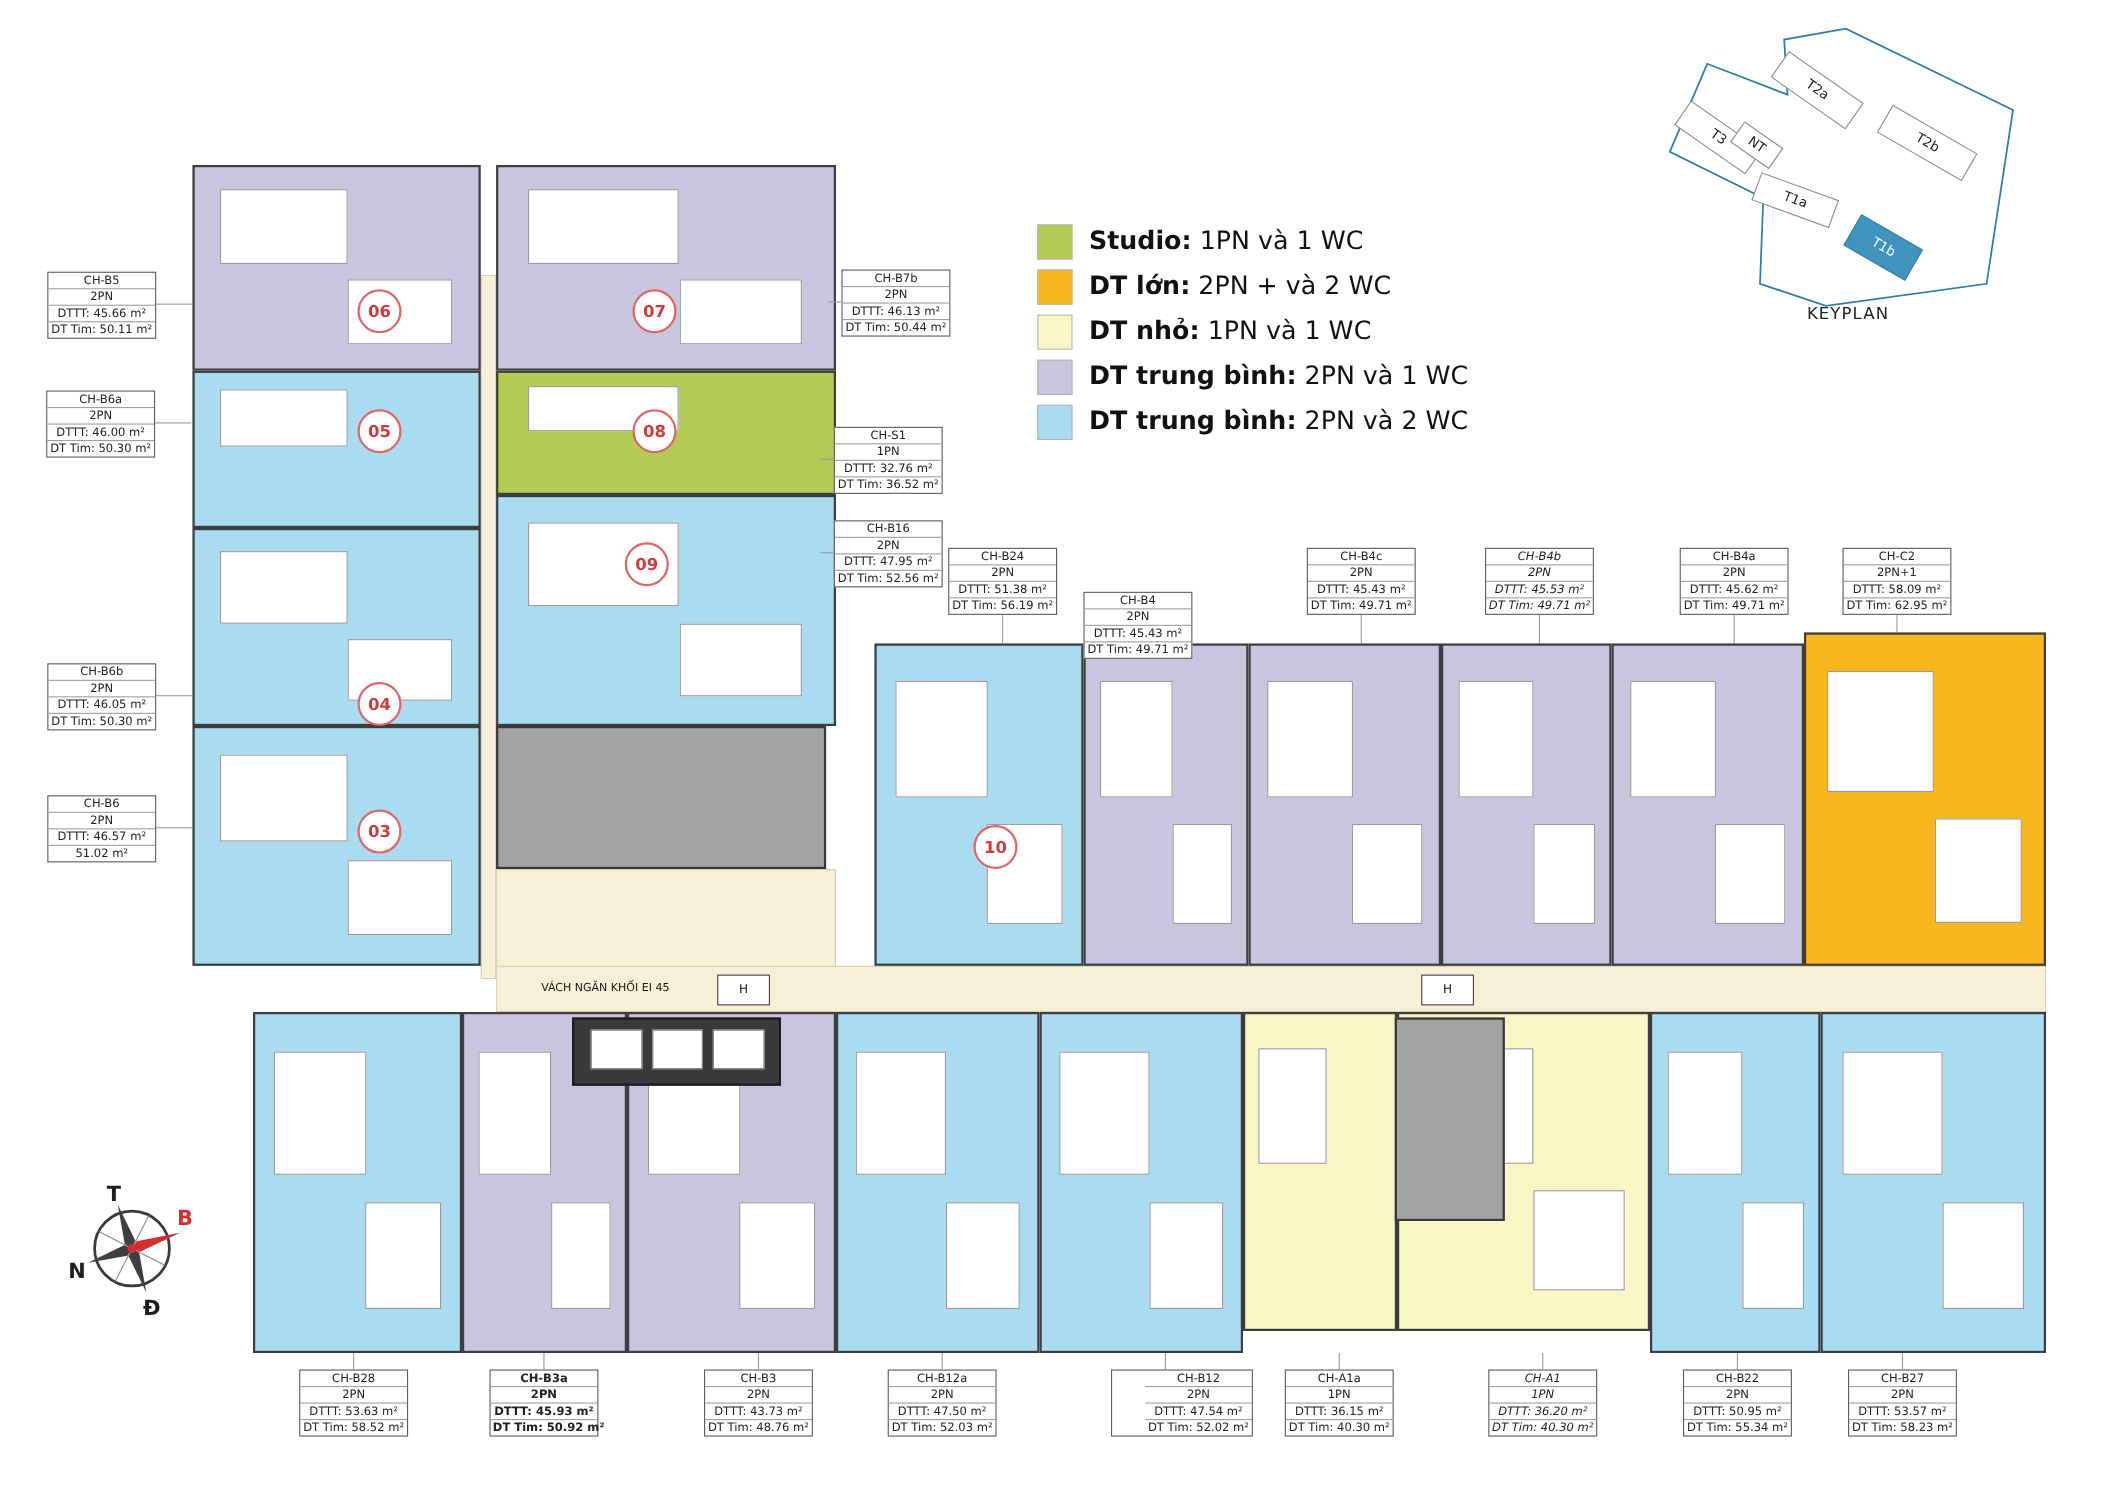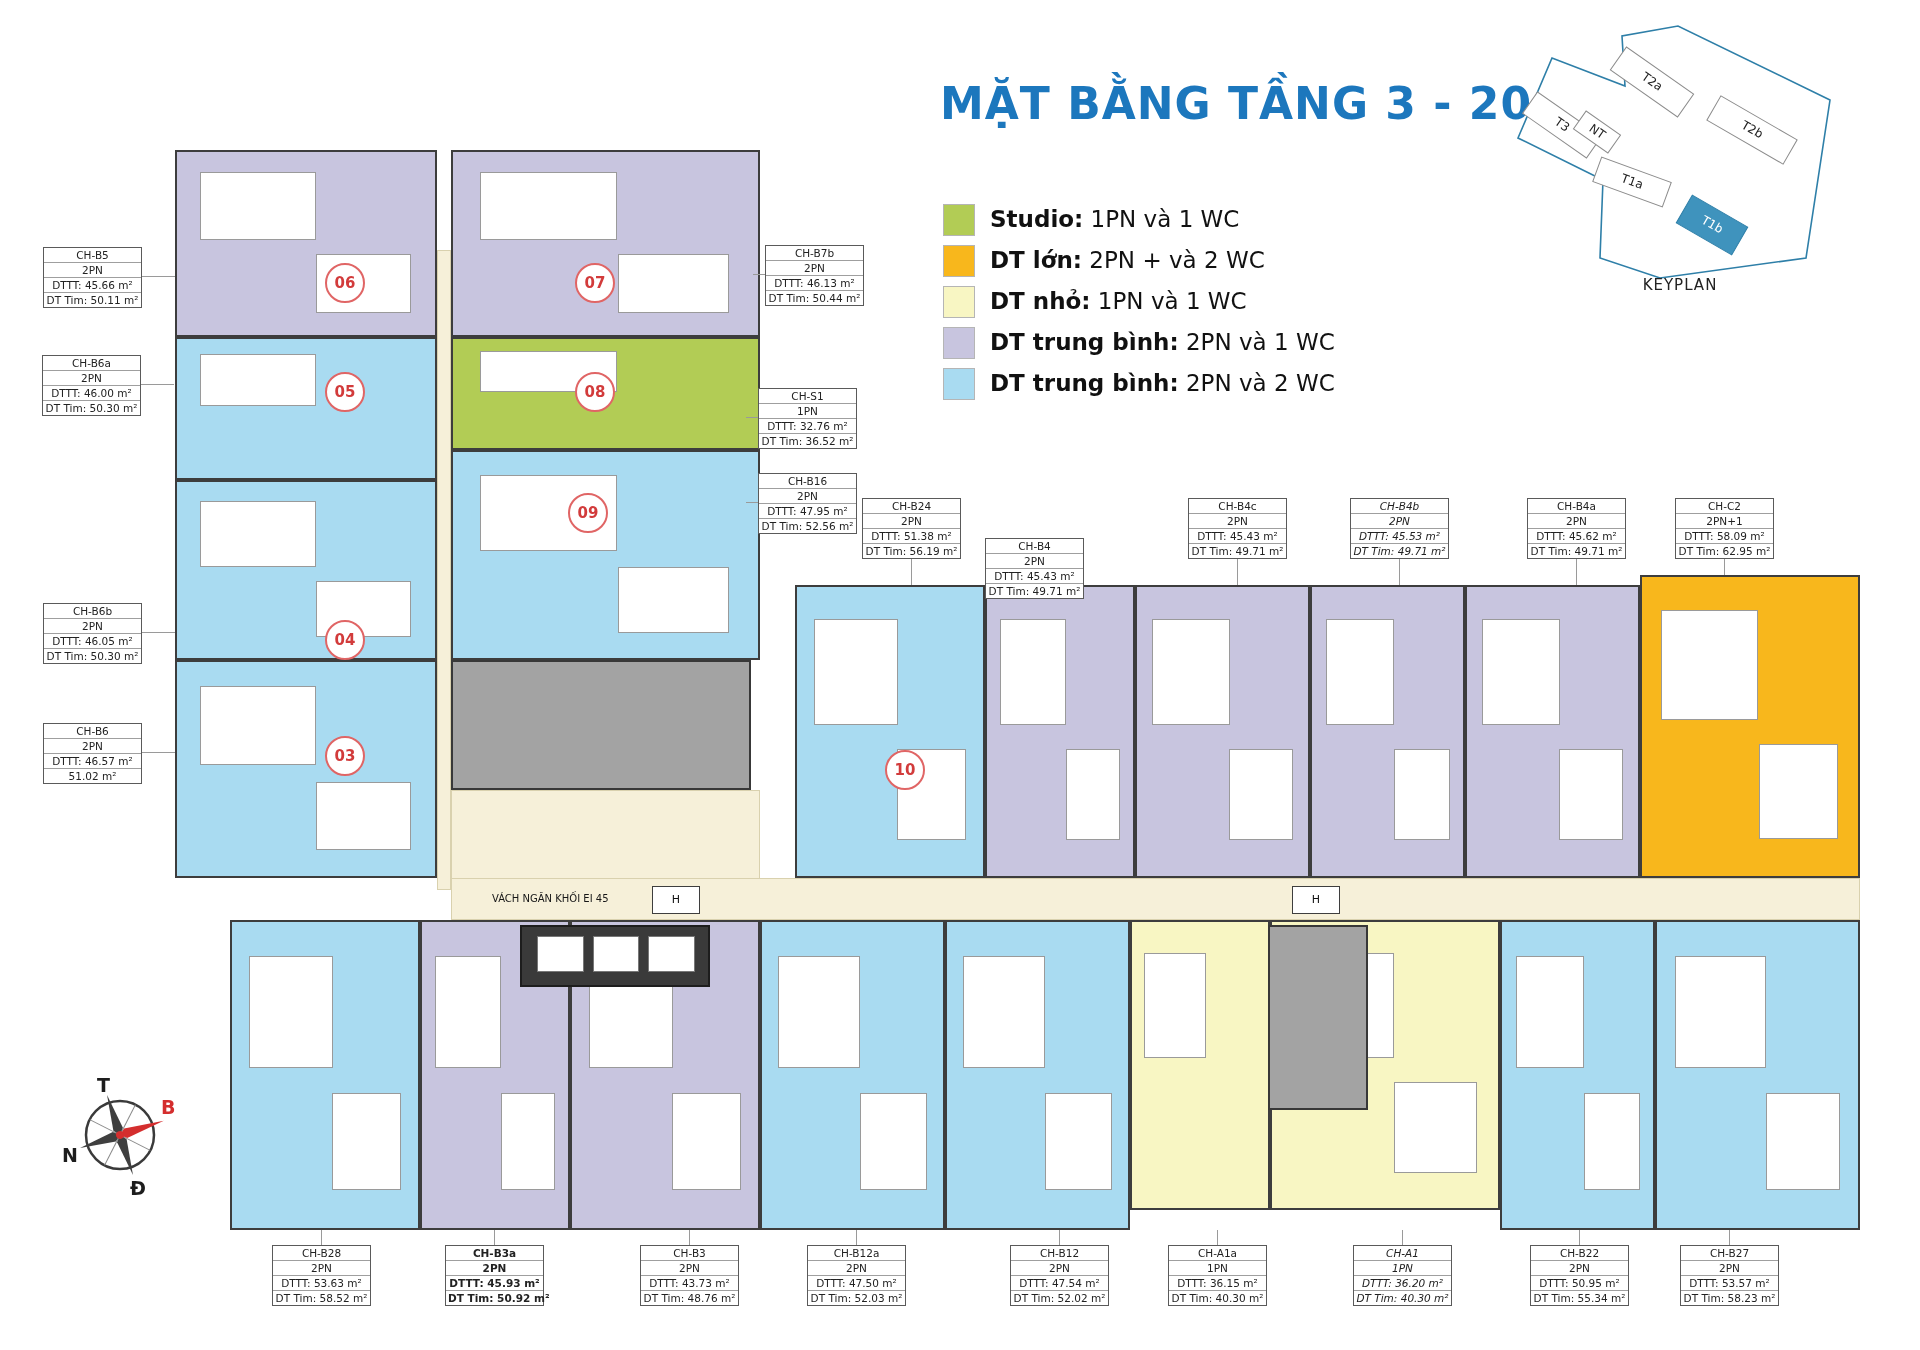--- a/index.html
+++ b/index.html
@@ -36,21 +36,20 @@
           justify-content:center;z-index:9;text-align:center;color:#111;line-height:1.1;white-space:pre-line;}
   #keyplan-caption{position:absolute;left:1500px;top:276px;width:360px;text-align:center;
           font-size:15px;color:#222;letter-spacing:1px;}
   svg text{font-family:"DejaVu Sans","Liberation Sans",sans-serif;}
 </style>
 </head>
 <body>
 
 <div id="canvas">
 
-  <div class="title" style="color: rgb(28, 119, 189);">MẶT BẰNG TẦNG 3 - 20</div>
 
   <div id="legend">
       <div class="lg-row">
         <div class="lg-sw" style="background: rgb(178, 204, 85);"></div>
         <div class="lg-tx"><b>Studio:</b> 1PN và 1 WC</div>
       </div>
       <div class="lg-row">
         <div class="lg-sw" style="background: rgb(248, 183, 28);"></div>
         <div class="lg-tx"><b>DT lớn:</b> 2PN + và 2 WC</div>
       </div>
@@ -315,21 +314,21 @@
         <div class="r">DT Tim: 48.76 m²</div>
       </div>
       <div class="leader" style="left: 689px; top: 1230px; width: 1px; height: 15px;"></div>
       <div class="apt-label" style="left: 807px; top: 1245px;">
         <div class="r">CH-B12a</div>
         <div class="r">2PN</div>
         <div class="r">DTTT: 47.50 m²</div>
         <div class="r">DT Tim: 52.03 m²</div>
       </div>
       <div class="leader" style="left: 856px; top: 1230px; width: 1px; height: 15px;"></div>
-      <div class="apt-label" style="left: 1010px; top: 1245px;">
+      <div class="apt-label" style="left: 1010px; top: 1245px; padding-left: 30px;">
         <div class="r">CH-B12</div>
         <div class="r">2PN</div>
         <div class="r">DTTT: 47.54 m²</div>
         <div class="r">DT Tim: 52.02 m²</div>
       </div>
       <div class="leader" style="left: 1059px; top: 1230px; width: 1px; height: 15px;"></div>
       <div class="apt-label" style="left: 1168px; top: 1245px;">
         <div class="r">CH-A1a</div>
         <div class="r">1PN</div>
         <div class="r">DTTT: 36.15 m²</div>

